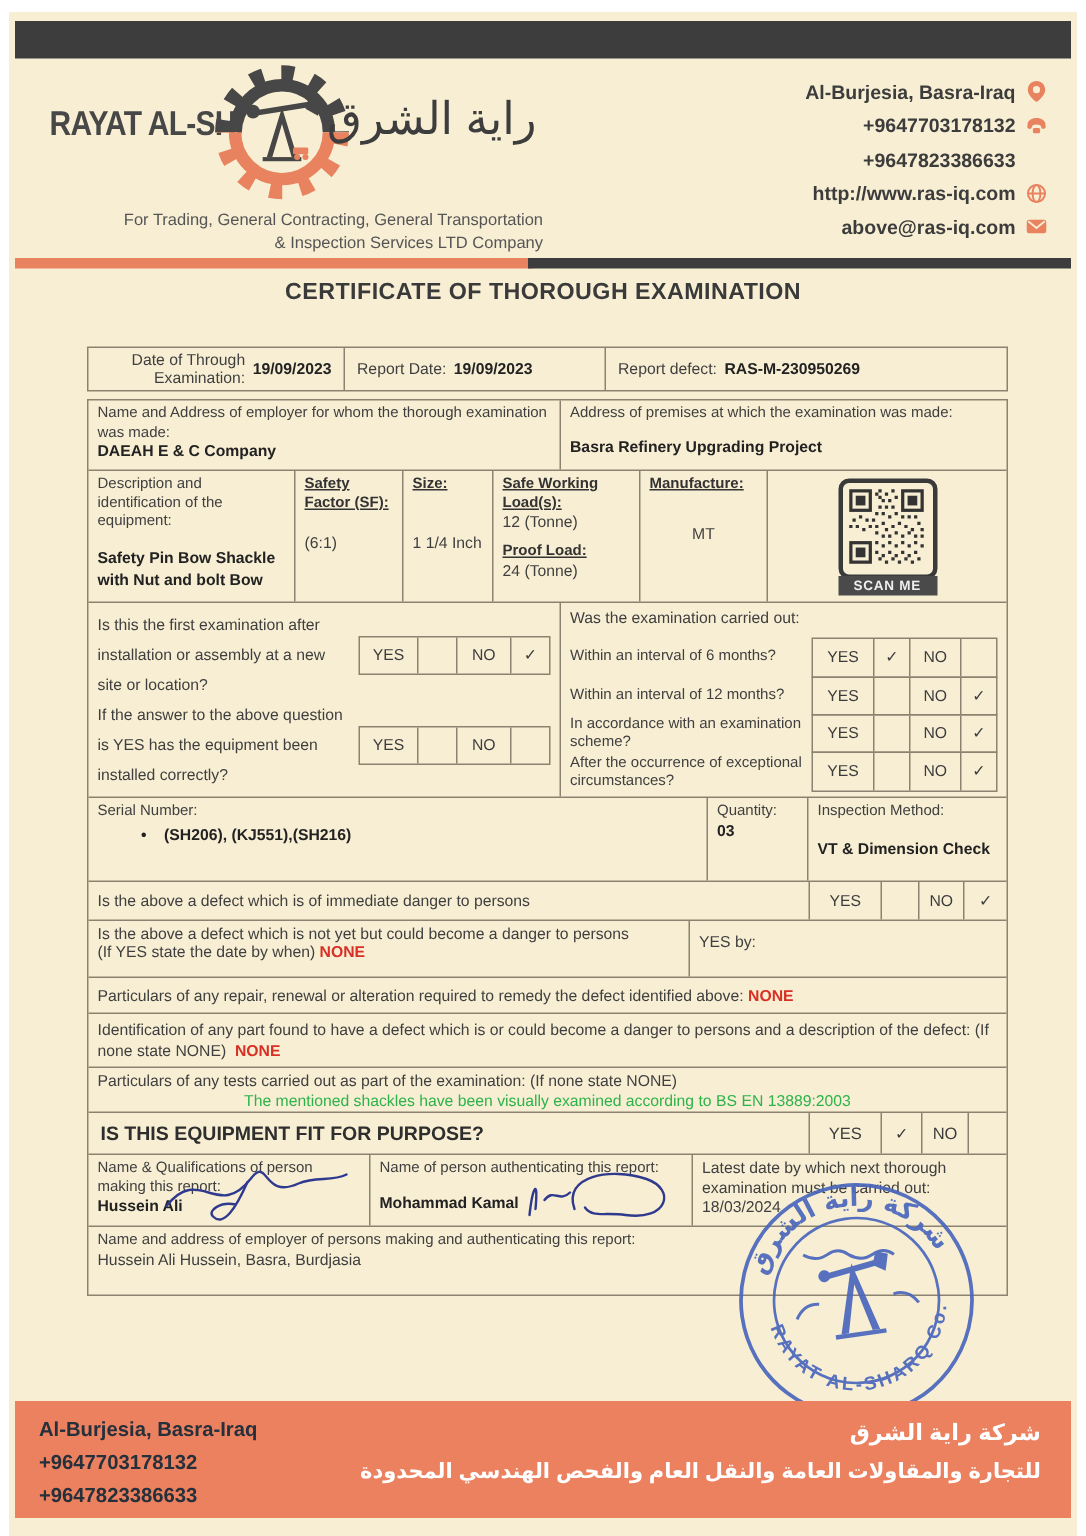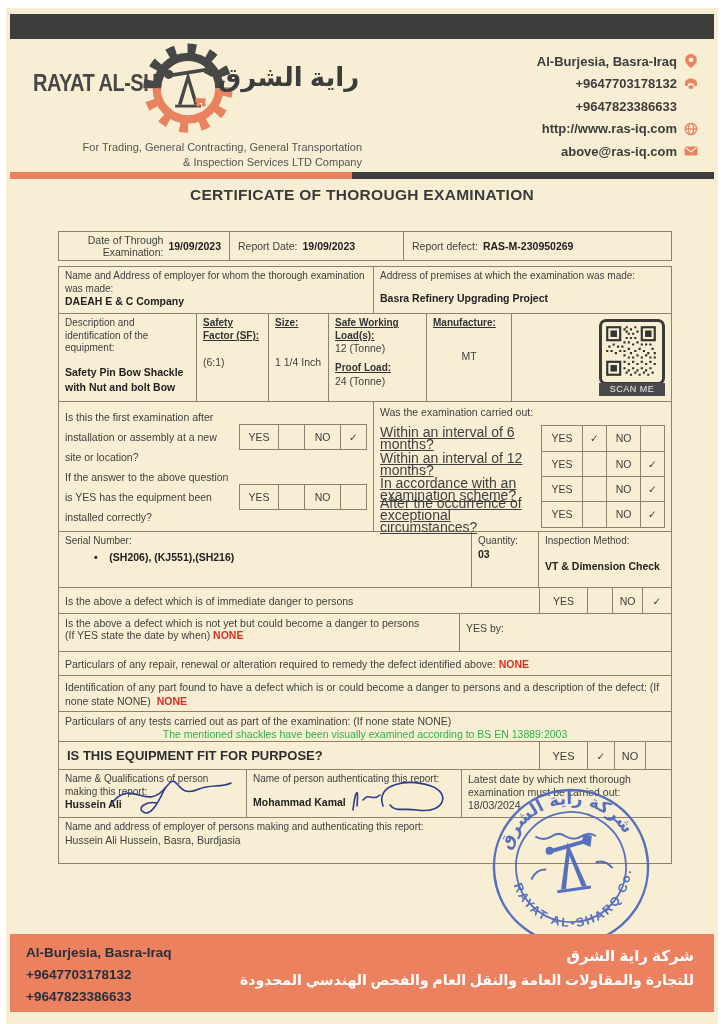--- a/index.html
+++ b/index.html
@@ -10,21 +10,21 @@
   }
   body{ background:#e9e9e9; font-family:"Liberation Sans","DejaVu Sans",sans-serif; }
   .page{ position:relative; width:724px; height:1024px; background:#ffffff; overflow:hidden; margin:0 auto; }
   .paper{ position:absolute; left:6px; top:8px; right:6px; bottom:0; background:var(--paper); }
 
   .topbar{ position:absolute; left:10px; right:10px; top:14px; height:25px; background:var(--bar); }
 
   
   .brand-en{ position:absolute; left:33px; top:72px; font-size:20px; font-weight:bold; color:#474747; letter-spacing:-0.5px; transform:scaleY(1.15); white-space:nowrap; }
   .logo{ position:absolute; left:142px; top:42px; width:92px; height:96px; }
-  .brand-ar{ position:absolute; left:218px; top:62px; font-size:26px; font-weight:bold; color:#3d3d3d; white-space:nowrap; }
+  .brand-ar{ position:absolute; left:218px; top:62px; font-size:30px; font-weight:normal; color:#3d3d3d; white-space:nowrap; }
   .tagline{ position:absolute; left:18px; top:140px; width:344px; text-align:right; font-size:11px; color:#555; line-height:15px; }
   .contact{ position:absolute; right:26px; top:50px; }
   .contact .cline{ display:flex; justify-content:flex-end; align-items:center; gap:7px; height:22.5px; font-size:13px; font-weight:600; color:#3c3c3c; }
   .cicon{ width:14px; height:14px; display:inline-flex; }
   .cspacer{ width:14px; height:14px; }
 
   .divider-orange{ position:absolute; left:10px; top:172px; width:345px; height:7px; background:var(--orange); }
   .divider-dark{ position:absolute; left:352px; right:10px; top:172px; height:7px; background:var(--bar); }
 
   .title{ position:absolute; left:0; top:186px; width:100%; text-align:center; font-size:15.5px; font-weight:bold; color:#3a3a3a; letter-spacing:0.3px; }
@@ -44,35 +44,35 @@
   .tc{ padding:3px 6px; }
   .tc + .tc{ border-left:1px solid var(--bd); }
   .lbl{ font-size:10px; line-height:12.5px; }
   .val{ font-weight:bold; color:var(--dark); }
   .ulbl{ font-weight:bold; text-decoration:underline; color:#333; font-size:10px; line-height:12.5px; }
   .red{ color:var(--red); font-weight:bold; }
   .green{ color:var(--green); }
 
   .r1{ height:46px; } .r1 .tc1{ width:314px; } .r1 .tc2{ flex:1; }
   .r2{ height:88px; } .r2 .tc1{ width:137px; } .r2 .tc2{ width:72px; } .r2 .tc3{ width:60px; }
-  .r2 .tc4{ width:98px; } .r2 .tc5{ width:85px; } .r2 .tc6{ flex:1; display:flex; align-items:center; justify-content:flex-end; }
+  .r2 .tc4{ width:98px; } .r2 .tc5{ width:85px; } .r2 .tc6{ flex:1; display:flex; align-items:center; justify-content:center;font-weight:bold; }
   .r3{ height:130px; } .r3 .tc1{ width:314px; position:relative; padding:6px 6px; }
   .r3 .tc2{ flex:1; position:relative; padding:4px 0 0 6px; }
 
   .ynbox{ display:flex; border:1px solid var(--bd); height:26px; }
   .ynbox > span{ display:flex; align-items:center; justify-content:center; font-size:10.5px; color:#3c3c3c; }
   .ynbox > span + span{ border-left:1px solid var(--bd); }
   .mark{ font-weight:bold; color:#333; }
 
   .qleft{ display:flex; align-items:center; height:58px; }
   .qleft .qtext{ flex:1; font-size:10.5px; line-height:20px; padding-right:4px; }
   .bx38{ width:38px; } .bx26{ width:26px; } .bx36{ width:36px; }
   .bx40{ width:40px; } .bx24{ width:24px; } .bx34{ width:34px; }
   .qrow{ display:flex; align-items:stretch; padding-right:6px; }
-  .qrow .qtext{ flex:1; display:flex; align-items:center; font-size:14px; line-height:12px;text-decoration:underline; }
+  .qrow .qtext{ flex:1; display:flex; align-items:center; font-size:10px; line-height:12px; }
   .qrow .ynbox{ width:124px; height:auto; }
   .qrow + .qrow .ynbox{ margin-top:-1px; }
   .qh1{ height:27px; } .qh2{ height:25px; } .qh3{ height:26px; }
 
   .r4{ height:56px; } .r4 .tc1{ width:412px; } .r4 .tc2{ width:67px; } .r4 .tc3{ flex:1; }
   .serial-line{ font-weight:bold; color:var(--dark); margin:3px 0 0 29px; }
   .r5{ height:26px; align-items:stretch; }
   .r5 .tc1{ flex:1; display:flex; align-items:center; }
   .flatbox{ display:flex; }
   .flatbox > span{ display:flex; align-items:center; justify-content:center; font-size:10.5px; color:#3c3c3c; border-left:1px solid var(--bd); }

